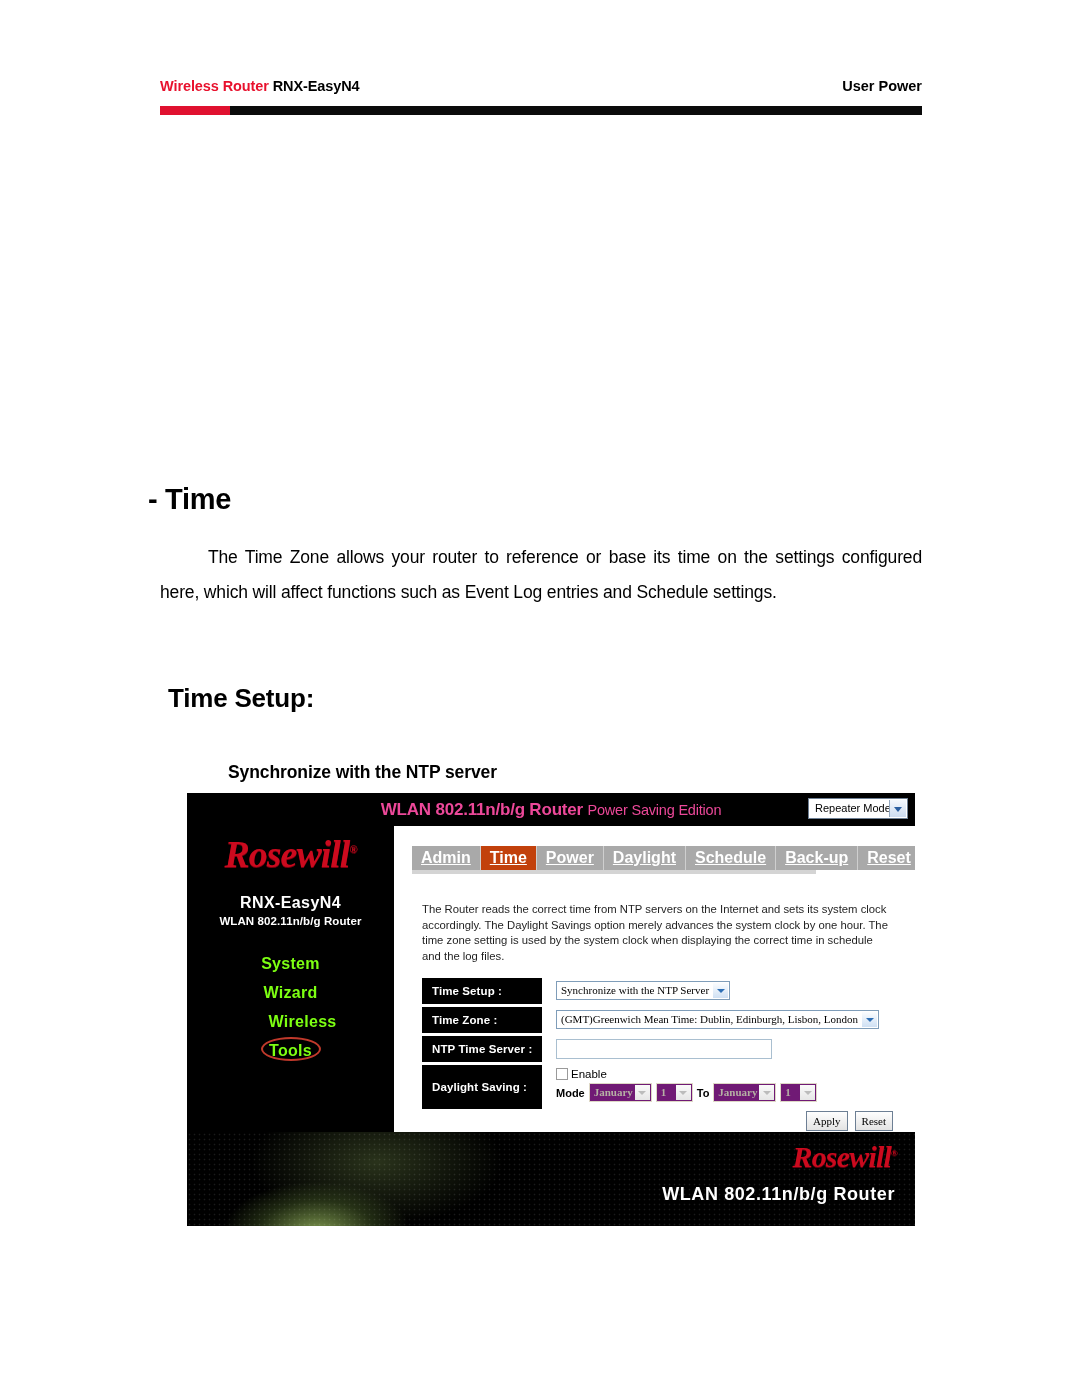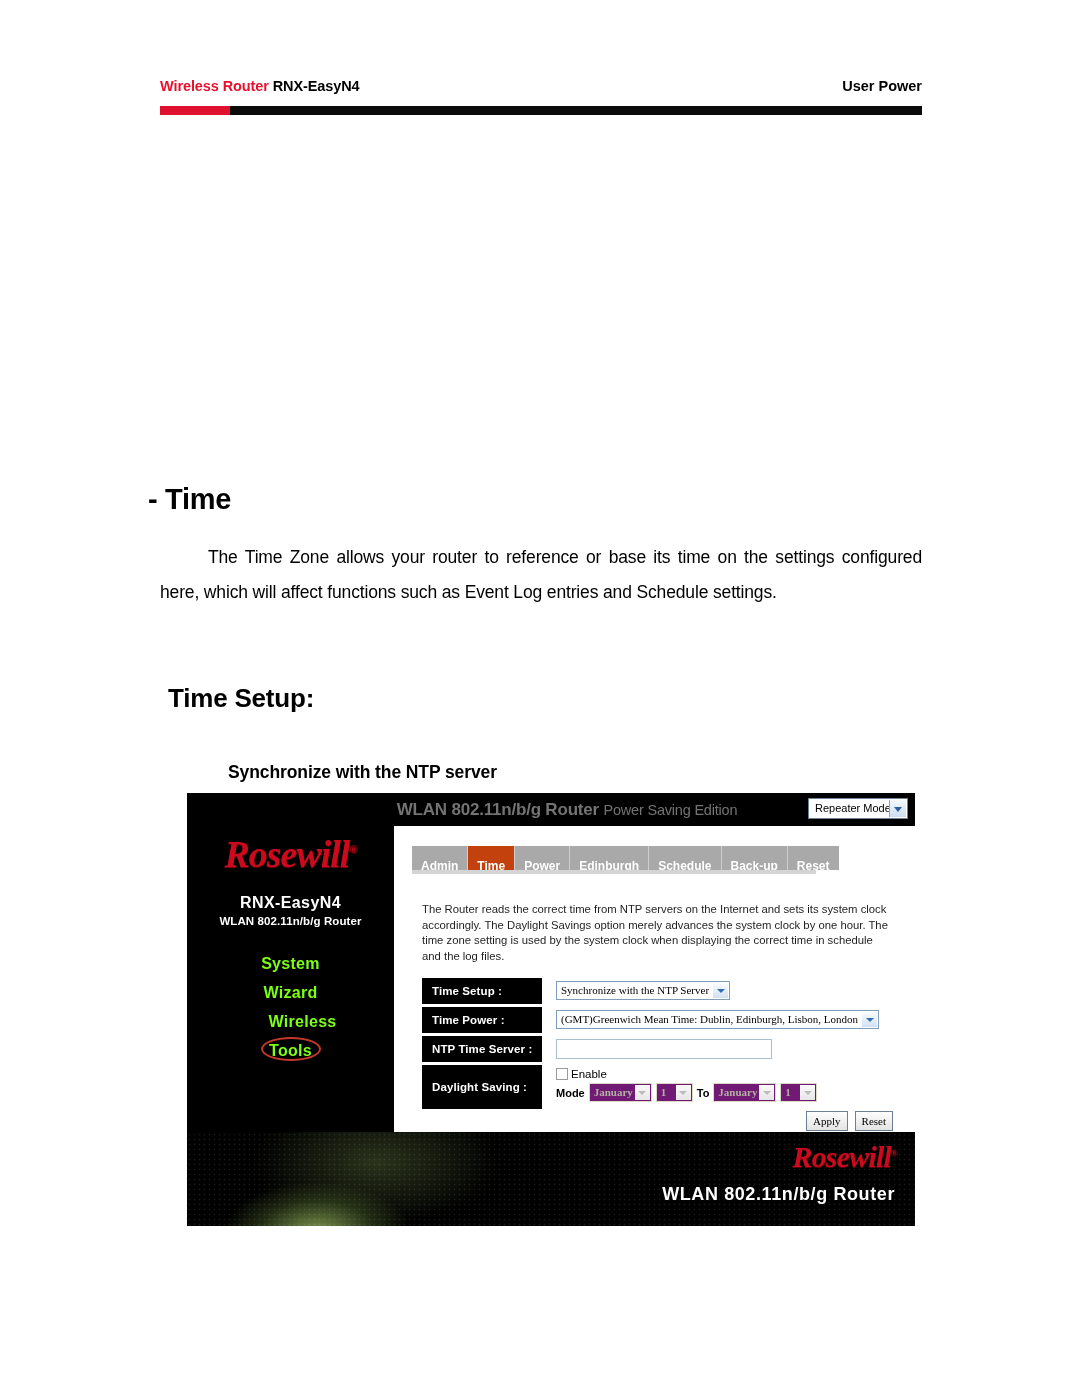--- a/index.html
+++ b/index.html
@@ -120,26 +120,25 @@
     width: 728px;
     height: 33px;
     background: #000;
   }
   .rs-title {
     position: absolute;
     left: 0; top: 0;
     width: 728px;
     text-align: center;
     line-height: 33px;
-    color: #737373;
+    color: #ec4899;
     font-size: 17px;
     font-weight: bold;
     letter-spacing: -0.2px;
     white-space: nowrap;
-    padding-left: 16px;
   }
   .rs-title .sub {
     font-size: 14.5px;
     font-weight: normal;
   }
   .rs-modeselect {
     position: absolute;
     right: 7px;
     top: 5px;
     width: 100px;
@@ -252,25 +251,25 @@
   }
   .rs-tabbar {
     position: absolute;
     left: 18px; top: 20px;
     height: 24px;
     background: #a9a9a9;
     display: flex;
     align-items: stretch;
   }
   .rs-tab {
-    font-size: 12px;
+    font-size: 16px;
     font-weight: bold;
     color: #ffffff;
     text-decoration: underline;
-    padding: 8px 9px;
+    padding: 0 9px;
     line-height: 24px;
     white-space: nowrap;
     border-right: 1px solid #cfcfcf;
     background: #a9a9a9;
   }
   .rs-tab:last-child { border-right: none; }
   .rs-tab.active {
     background: #c2410c;
     color: #ffffff;
   }
@@ -518,21 +517,21 @@
     <div class="rs-navitem rs-nav-4">Tools</div>
     <div class="rs-nav-highlight"></div>
   </div>
 
   <div class="rs-content">
 
     <div class="rs-tabbar">
       <div class="rs-tab">Admin</div>
       <div class="rs-tab active">Time</div>
       <div class="rs-tab">Power</div>
-      <div class="rs-tab">Edinburgh</div>
+      <div class="rs-tab">Daylight</div>
       <div class="rs-tab">Schedule</div>
       <div class="rs-tab">Back-up</div>
       <div class="rs-tab">Reset</div>
     </div>
     <div class="rs-tabbar-shadow"></div>
 
     <div class="rs-desc">The Router reads the correct time from NTP servers on the Internet and sets its system clock accordingly. The Daylight Savings option merely advances the system clock by one hour. The time zone setting is used by the system clock when displaying the correct time in schedule and the log files.</div>
 
     <div class="rs-form">
 
@@ -540,21 +539,21 @@
         <div class="rs-label">Time Setup :</div>
         <div class="rs-field">
           <div class="sel">
             <span>Synchronize with the NTP Server</span>
             <span class="arrowbox"></span>
           </div>
         </div>
       </div>
 
       <div class="rs-row">
-        <div class="rs-label">Time Power :</div>
+        <div class="rs-label">Time Zone :</div>
         <div class="rs-field">
           <div class="sel">
             <span>(GMT)Greenwich Mean Time: Dublin, Edinburgh, Lisbon, London</span>
             <span class="arrowbox"></span>
           </div>
         </div>
       </div>
 
       <div class="rs-row">
         <div class="rs-label">NTP Time Server :</div>

